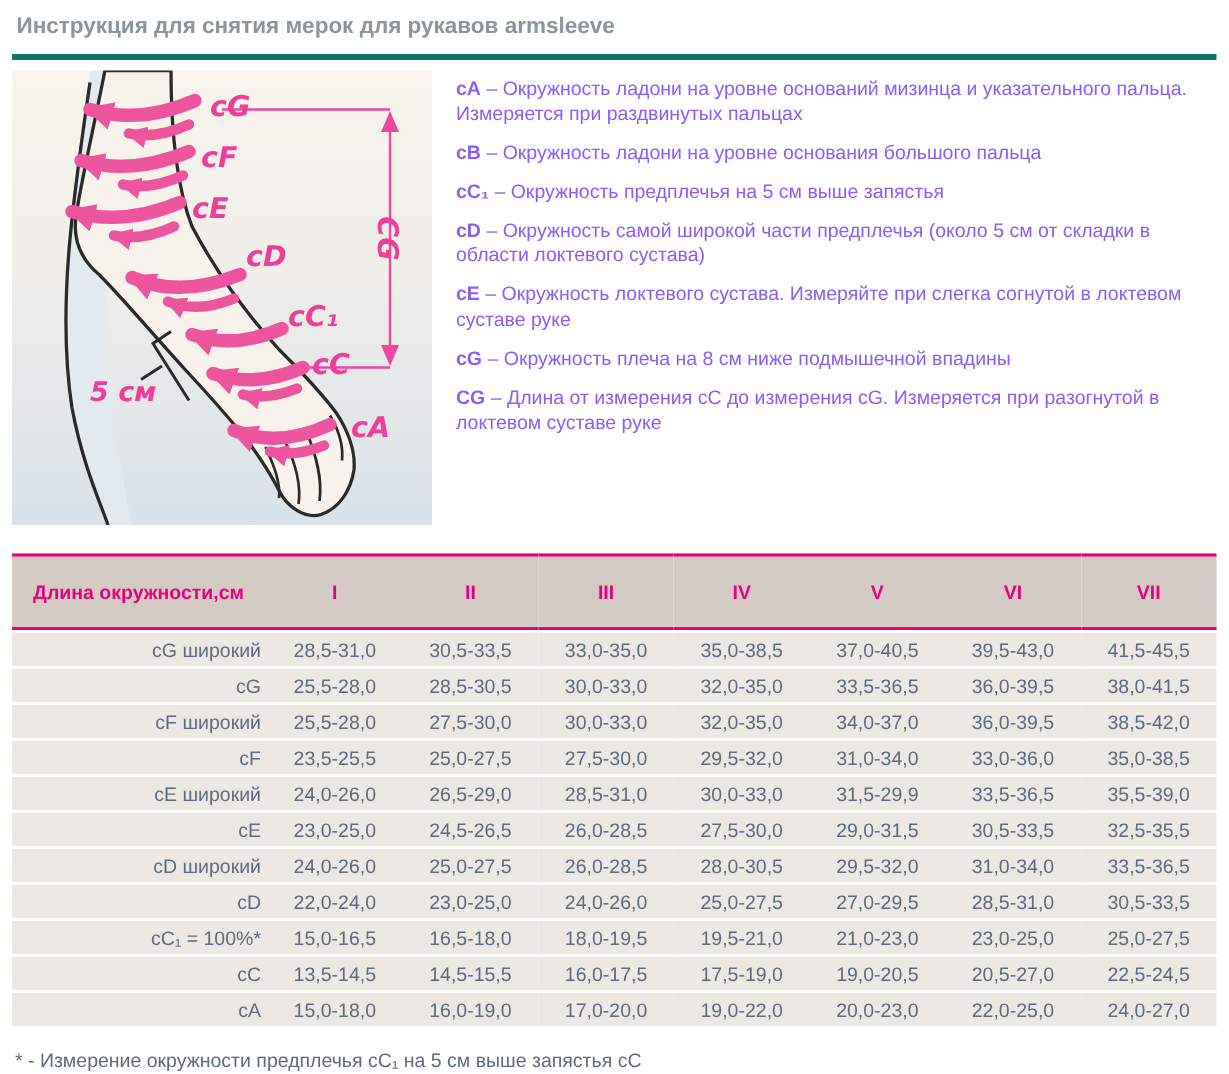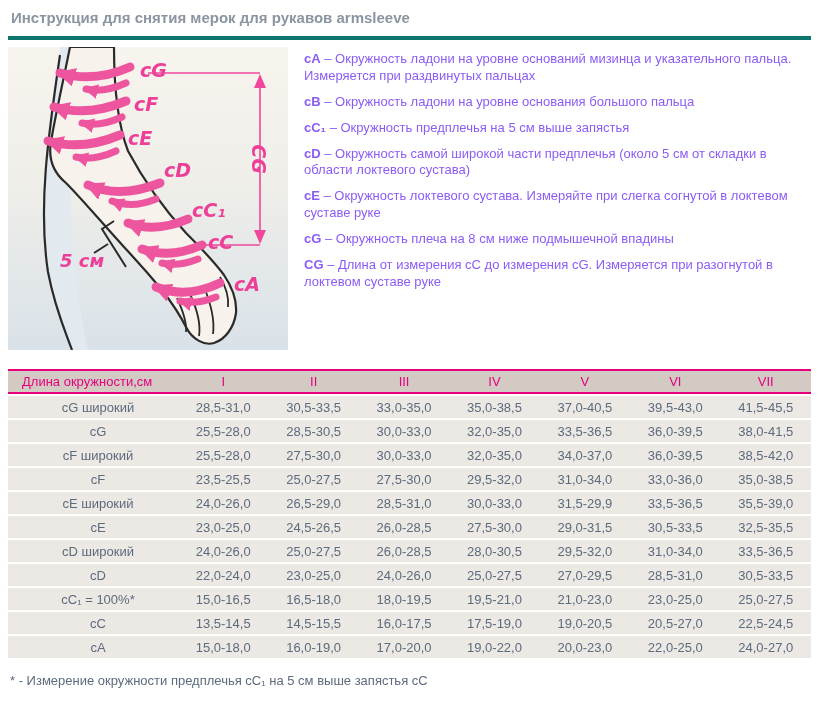--- a/index.html
+++ b/index.html
@@ -27,29 +27,29 @@
   }
   .measure b { font-weight:bold; }
 
   table.sizes {
     width:100%; margin-top:17px;
     border-collapse:separate; border-spacing:0 2px;
     table-layout:fixed;
     font-size:13px; color:#5d6b7e;
   }
   table.sizes thead th {
-    background:#d2cac3; color:#e6007e; font-weight:normal;
+    background:#d2cac3; color:#e6007e; font-weight:bold;
     border-top:2px solid #e6007e; border-bottom:2px solid #e6007e;
-    padding:3px 4px; text-align:center; font-size:13px;
+    padding:16px 4px; text-align:center; font-size:13px;
   }
   table.sizes thead th.rowhead { width:152px; text-align:left; padding-left:14px; }
   table.sizes tbody td {
     background:#ece8e3; padding:3px 4px; text-align:center; height:16px;
   }
-  table.sizes tbody td.rowlabel { text-align:center; padding-left:14px; }
+  table.sizes tbody td.rowlabel { text-align:right; padding-left:14px; }
 
   .footnote { margin:13px 0 0 0; padding-left:2px; font-size:13px; color:#5d6b7e; }
 
   .svg-label {
     font-family:"DejaVu Sans","Liberation Sans",sans-serif;
     font-style:italic; font-weight:600; font-size:19px; fill:#ee3f98;
   }
   .svg-label-small { font-size:18px; }
 </style>
 </head>

